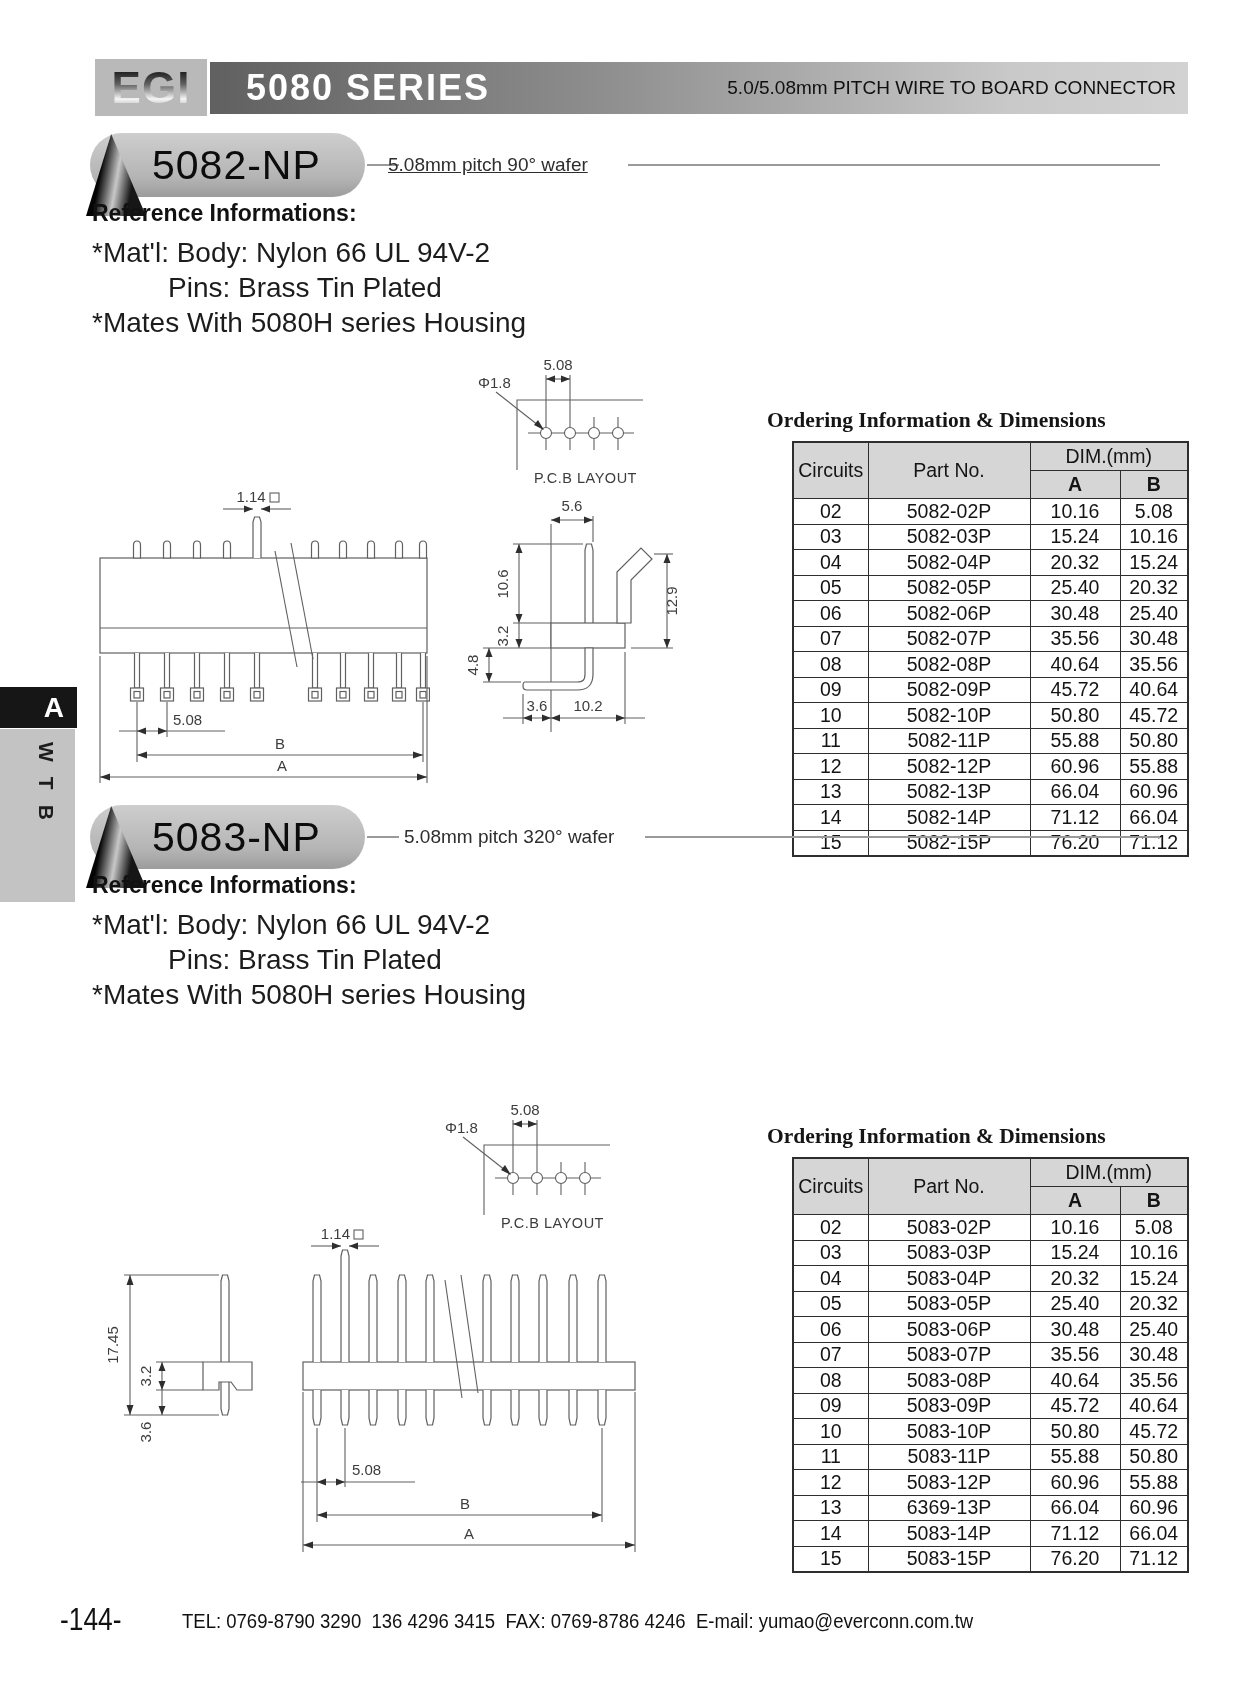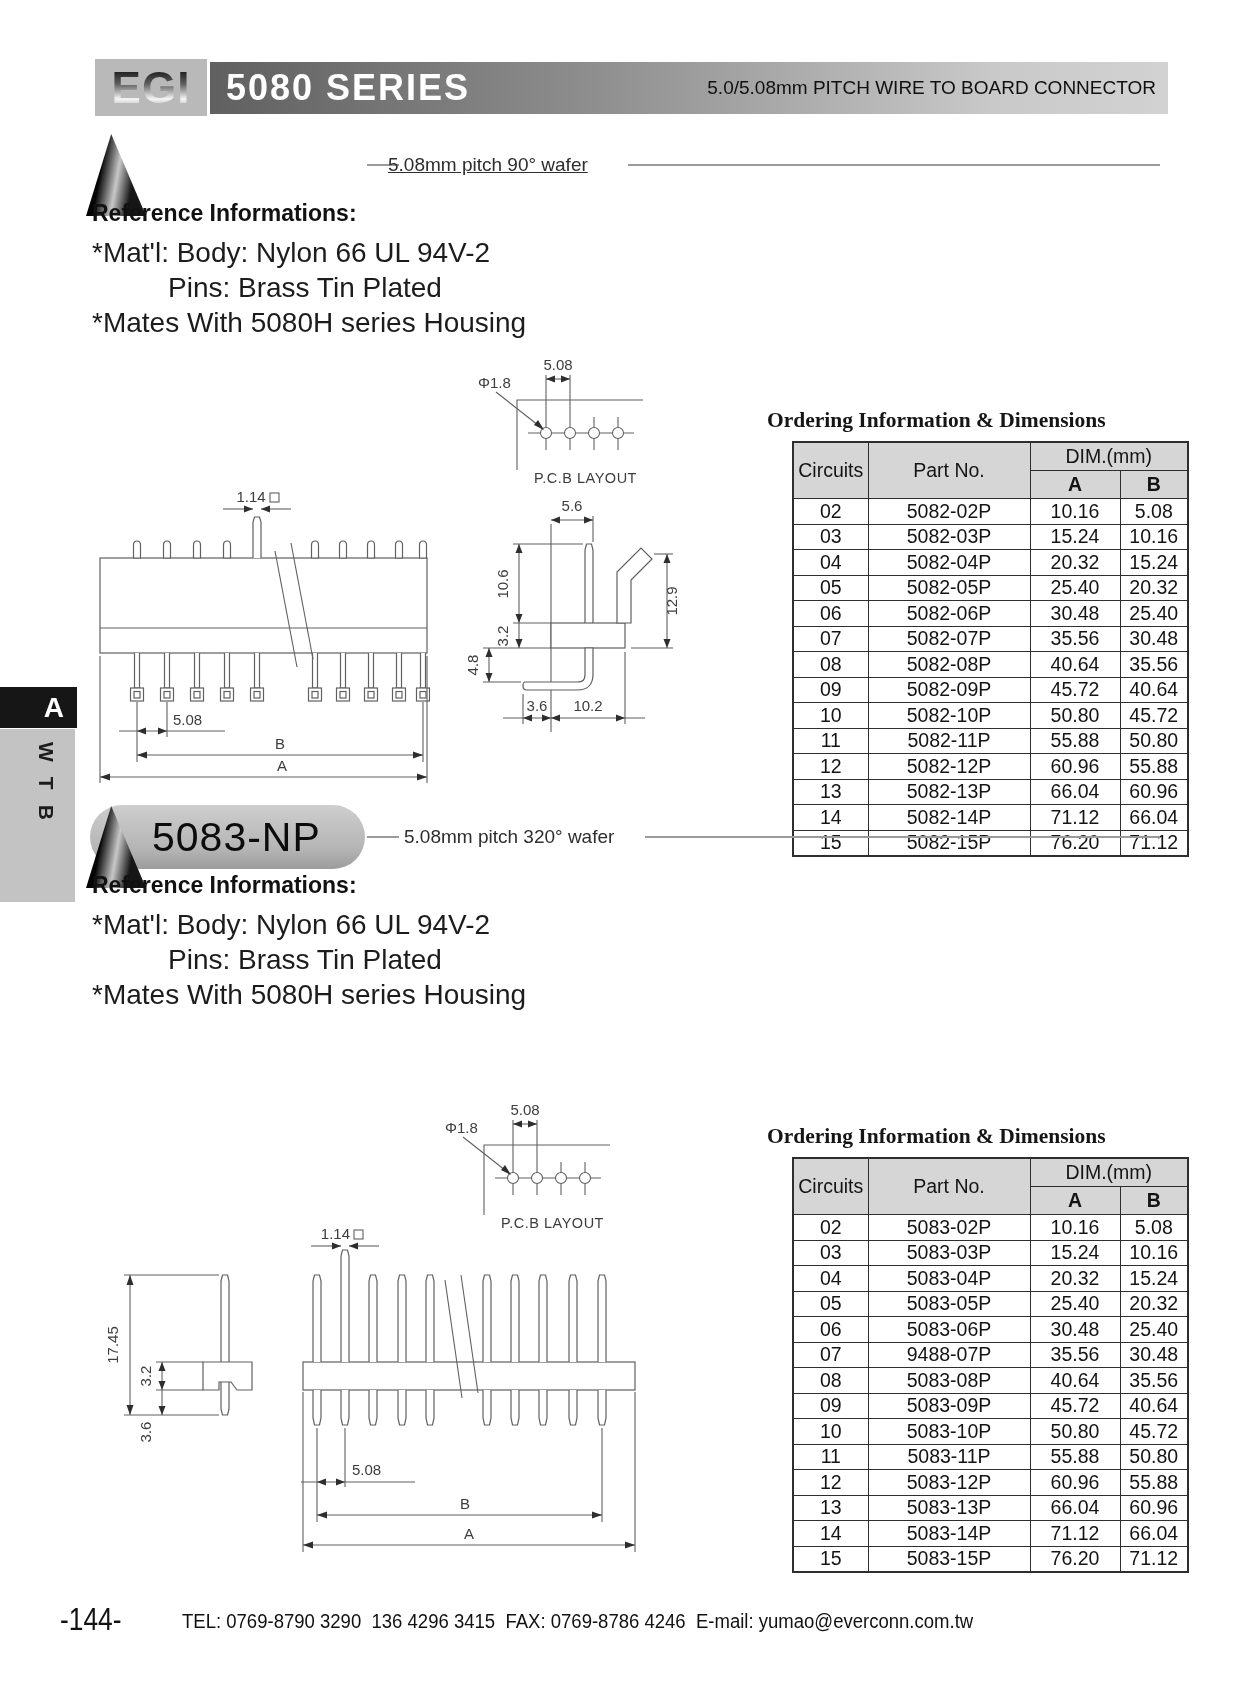--- a/index.html
+++ b/index.html
@@ -11,21 +11,21 @@
   .logo-box{left:95px;top:59px;width:112px;height:57px;background:#b9b9b9;
             display:flex;align-items:center;justify-content:center;}
   .logo-text{font-weight:900;font-size:44px;letter-spacing:1px;color:#3c3c3c;
              font-family:"Liberation Sans",sans-serif;}
   @supports (-webkit-background-clip:text){
     .logo-text{background:linear-gradient(180deg,#0a0a0a 8%,#5f5f5f 42%,#f5f5f5 72%,#8f8f8f 100%);
                -webkit-background-clip:text;background-clip:text;color:transparent;}
   }
   .header-bar{left:210px;top:62px;width:958px;height:52px;
               background:linear-gradient(90deg,#606060,#8e8e8e 40%,#c9c9c9 82%,#d2d2d2);
-              display:flex;align-items:center;}
+              display:flex;align-items:center;padding-left:20px;}
   .series-title{color:#ffffff;font-weight:bold;font-size:36px;letter-spacing:2px;margin-left:16px;}
   .header-sub{position:absolute;right:12px;top:0;height:52px;line-height:52px;
               font-size:19px;color:#101010;transform-origin:right center;}
 
   
   .pill{height:64px;width:275px;border-radius:34px;
         background:linear-gradient(180deg,#cecece,#b4b4b4 70%,#9c9c9c);
         display:flex;align-items:center;}
   .pill span{margin-left:62px;font-size:41px;color:#0c0c0c;letter-spacing:1px;}
   .tri{width:60px;height:82px;clip-path:polygon(42% 0,0 100%,100% 100%);
@@ -76,20 +76,23 @@
   <div class="abs header-bar">
     <span class="series-title">5080 SERIES</span>
     <span class="header-sub">5.0/5.08mm PITCH WIRE TO BOARD CONNECTOR</span>
   </div>
 
   <div class="abs tab-a">A</div>
   <div class="abs tab-wtb">
     <span class="wtb-text">WTB</span>
   </div>
 
+  <div class="abs pill" style="left:90px;top:133px;">
+    <span>5082-NP</span>
+  </div>
   <div class="abs tri" style="left:86px;top:134px;"></div>
   <div class="abs rule" style="left:367px;top:164px;width:32px;"></div>
   <div class="abs pitch-note" style="left:388px;top:154px;text-decoration:underline;">5.08mm pitch 90° wafer</div>
   <div class="abs rule" style="left:628px;top:164px;width:532px;"></div>
 
   <div class="abs ref-title" style="left:92px;top:200px;">Reference Informations:</div>
   <div class="abs ref-line" style="left:92px;top:237px;">*Mat'l: Body: Nylon 66 UL 94V-2</div>
   <div class="abs ref-line" style="left:168px;top:272px;">Pins: Brass Tin Plated</div>
   <div class="abs ref-line" style="left:92px;top:307px;">*Mates With 5080H series Housing</div>
 
@@ -507,21 +510,21 @@
 
           <tr>
             <td>06</td>
             <td>5083-06P</td>
             <td>30.48</td>
             <td>25.40</td>
           </tr>
 
           <tr>
             <td>07</td>
-            <td>9488-07P</td>
+            <td>5083-07P</td>
             <td>35.56</td>
             <td>30.48</td>
           </tr>
 
           <tr>
             <td>08</td>
             <td>5083-08P</td>
             <td>40.64</td>
             <td>35.56</td>
           </tr>
@@ -549,21 +552,21 @@
 
           <tr>
             <td>12</td>
             <td>5083-12P</td>
             <td>60.96</td>
             <td>55.88</td>
           </tr>
 
           <tr>
             <td>13</td>
-            <td>5083-13P</td>
+            <td>6369-13P</td>
             <td>66.04</td>
             <td>60.96</td>
           </tr>
 
           <tr>
             <td>14</td>
             <td>5083-14P</td>
             <td>71.12</td>
             <td>66.04</td>
           </tr>

